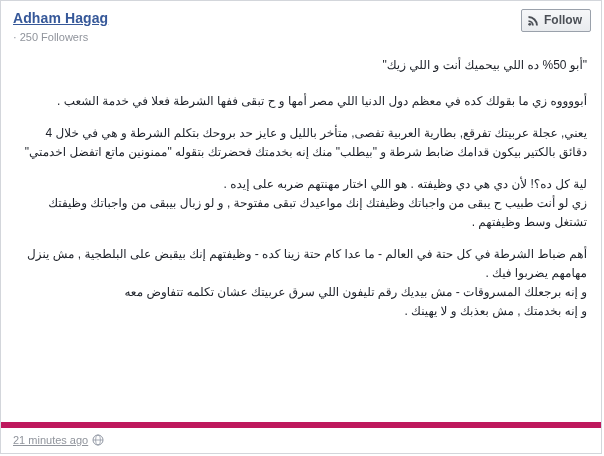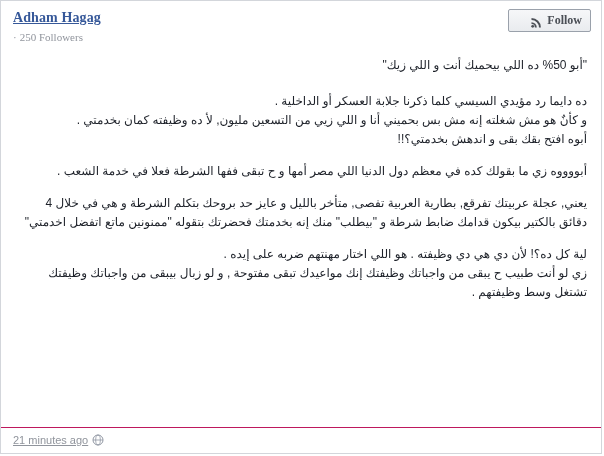--- a/index.html
+++ b/index.html
@@ -22,21 +22,20 @@
     background: #ffffff;
     display: flex;
     flex-direction: column;
     position: relative;
   }
   .post-header {
     padding: 8px 10px 4px 12px;
     display: flex;
     align-items: flex-start;
     justify-content: space-between;
-    font-family: Liberation Serif, serif;
   }
   .author-block {
     display: flex;
     flex-direction: column;
     gap: 1px;
   }
   .author-name {
     font-size: 14px;
     font-weight: bold;
     color: #365899;
@@ -51,26 +50,26 @@
     align-items: center;
     gap: 3px;
     margin-top: 2px;
   }
   .dot-sep {
     color: #90949c;
     font-size: 11px;
   }
   .follow-button {
     display: flex;
-    align-items: flex-end;
+    align-items: center;
     gap: 5px;
     border: 1px solid #9aa1ab;
     border-radius: 2px;
     background: linear-gradient(to bottom, #f6f7f9 0%, #e9ebee 100%);
-    padding: 3px 8px 3px 22px;
+    padding: 3px 8px 3px 6px;
     font-size: 12px;
     font-weight: bold;
     color: #4b4f56;
     cursor: pointer;
     line-height: 15px;
     white-space: nowrap;
   }
   .rss-icon svg {
     display: block;
   }
@@ -89,21 +88,21 @@
     white-space: pre-wrap;
   }
   .para.first {
     margin-top: 6px;
     margin-bottom: 17px;
   }
   .para.tight {
     margin-bottom: 0;
   }
   .post-footer {
-    border-top: 1px solid #be185d;
+    border-top: 6px solid #be185d;
     padding: 6px 12px 7px 12px;
     font-size: 11px;
     color: #90949c;
     display: flex;
     align-items: flex-start;
     gap: 4px;
     background: #ffffff;
   }
   .globe-icon svg { display: block; }
   .timestamp {
@@ -131,27 +130,27 @@
           <path d="M0.5 5.2 A5.3 5.3 0 0 1 5.8 10.5 L3.9 10.5 A3.4 3.4 0 0 0 0.5 7.1 Z" fill="#4b4f56"></path>
           <path d="M0.5 1.1 A9.4 9.4 0 0 1 9.9 10.5 L8.0 10.5 A7.5 7.5 0 0 0 0.5 3.0 Z" fill="#4b4f56"></path>
         </svg>
       </span>
       <span>Follow</span>
     </div>
   </div>
 
   <div class="post-body">
     <p class="para first">"أبو 50% ده اللي بيحميك أنت و اللي زيك"</p>
-    <p class="para">ده دايما رد مؤيدي السيسي كلما ذكرنا جلابة العسكر أو الداخلية .
-و كأنٌ هو مش شغلته إنه مش بس بحميني أنا و اللي زيي من التسعين مليون, لأ ده وظيفته كمان بخدمتي .
-أبوه افتح بقك بقى و اندهش بخدمتي؟!!</p>
     <p class="para">أبووووه زي ما بقولك كده في معظم دول الدنيا اللي مصر أمها و ح تبقى ففها الشرطة فعلا في خدمة الشعب .</p>
     <p class="para">يعني, عجلة عربيتك تفرقع, بطارية العربية تفصى, متأخر بالليل و عايز حد بروحك بتكلم الشرطة و هي في خلال 4 دقائق بالكتير بيكون قدامك ضابط شرطة و "بيطلب" منك إنه بخدمتك فحضرتك بتقوله "ممنونين ماتع اتفضل اخدمتي"</p>
     <p class="para">لية كل ده؟! لأن دي هي دي وظيفته . هو اللي اختار مهنتهم ضربه على إيده .
 زي لو أنت طبيب ح يبقى من واجباتك وظيفتك إنك مواعيدك تبقى مفتوحة , و لو زبال بيبقى من واجباتك وظيفتك تشتغل وسط وظيفتهم .</p>
+    <p class="para tight">أهم ضباط الشرطة في كل حتة في العالم - ما عدا كام حتة زينا كده - وظيفتهم إنك بيقبض على البلطجية , مش ينزل مهامهم يضربوا فيك .
+و إنه برجعلك المسروقات - مش بيديك رقم تليفون اللي سرق عربيتك عشان تكلمه تتفاوض معه
+و إنه بخدمتك , مش بعذبك و لا يهينك .</p>
   </div>
 
   <div class="post-footer">
     <a class="timestamp" href="#">21 minutes ago</a>
     <span class="globe-icon">
       <svg width="12" height="12" viewBox="0 0 12 12">
         <circle cx="6" cy="6" r="5" fill="none" stroke="#9197a3" stroke-width="1"></circle>
         <ellipse cx="6" cy="6" rx="2.3" ry="5" fill="none" stroke="#9197a3" stroke-width="0.8"></ellipse>
         <line x1="1" y1="6" x2="11" y2="6" stroke="#9197a3" stroke-width="0.8"></line>
       </svg>

